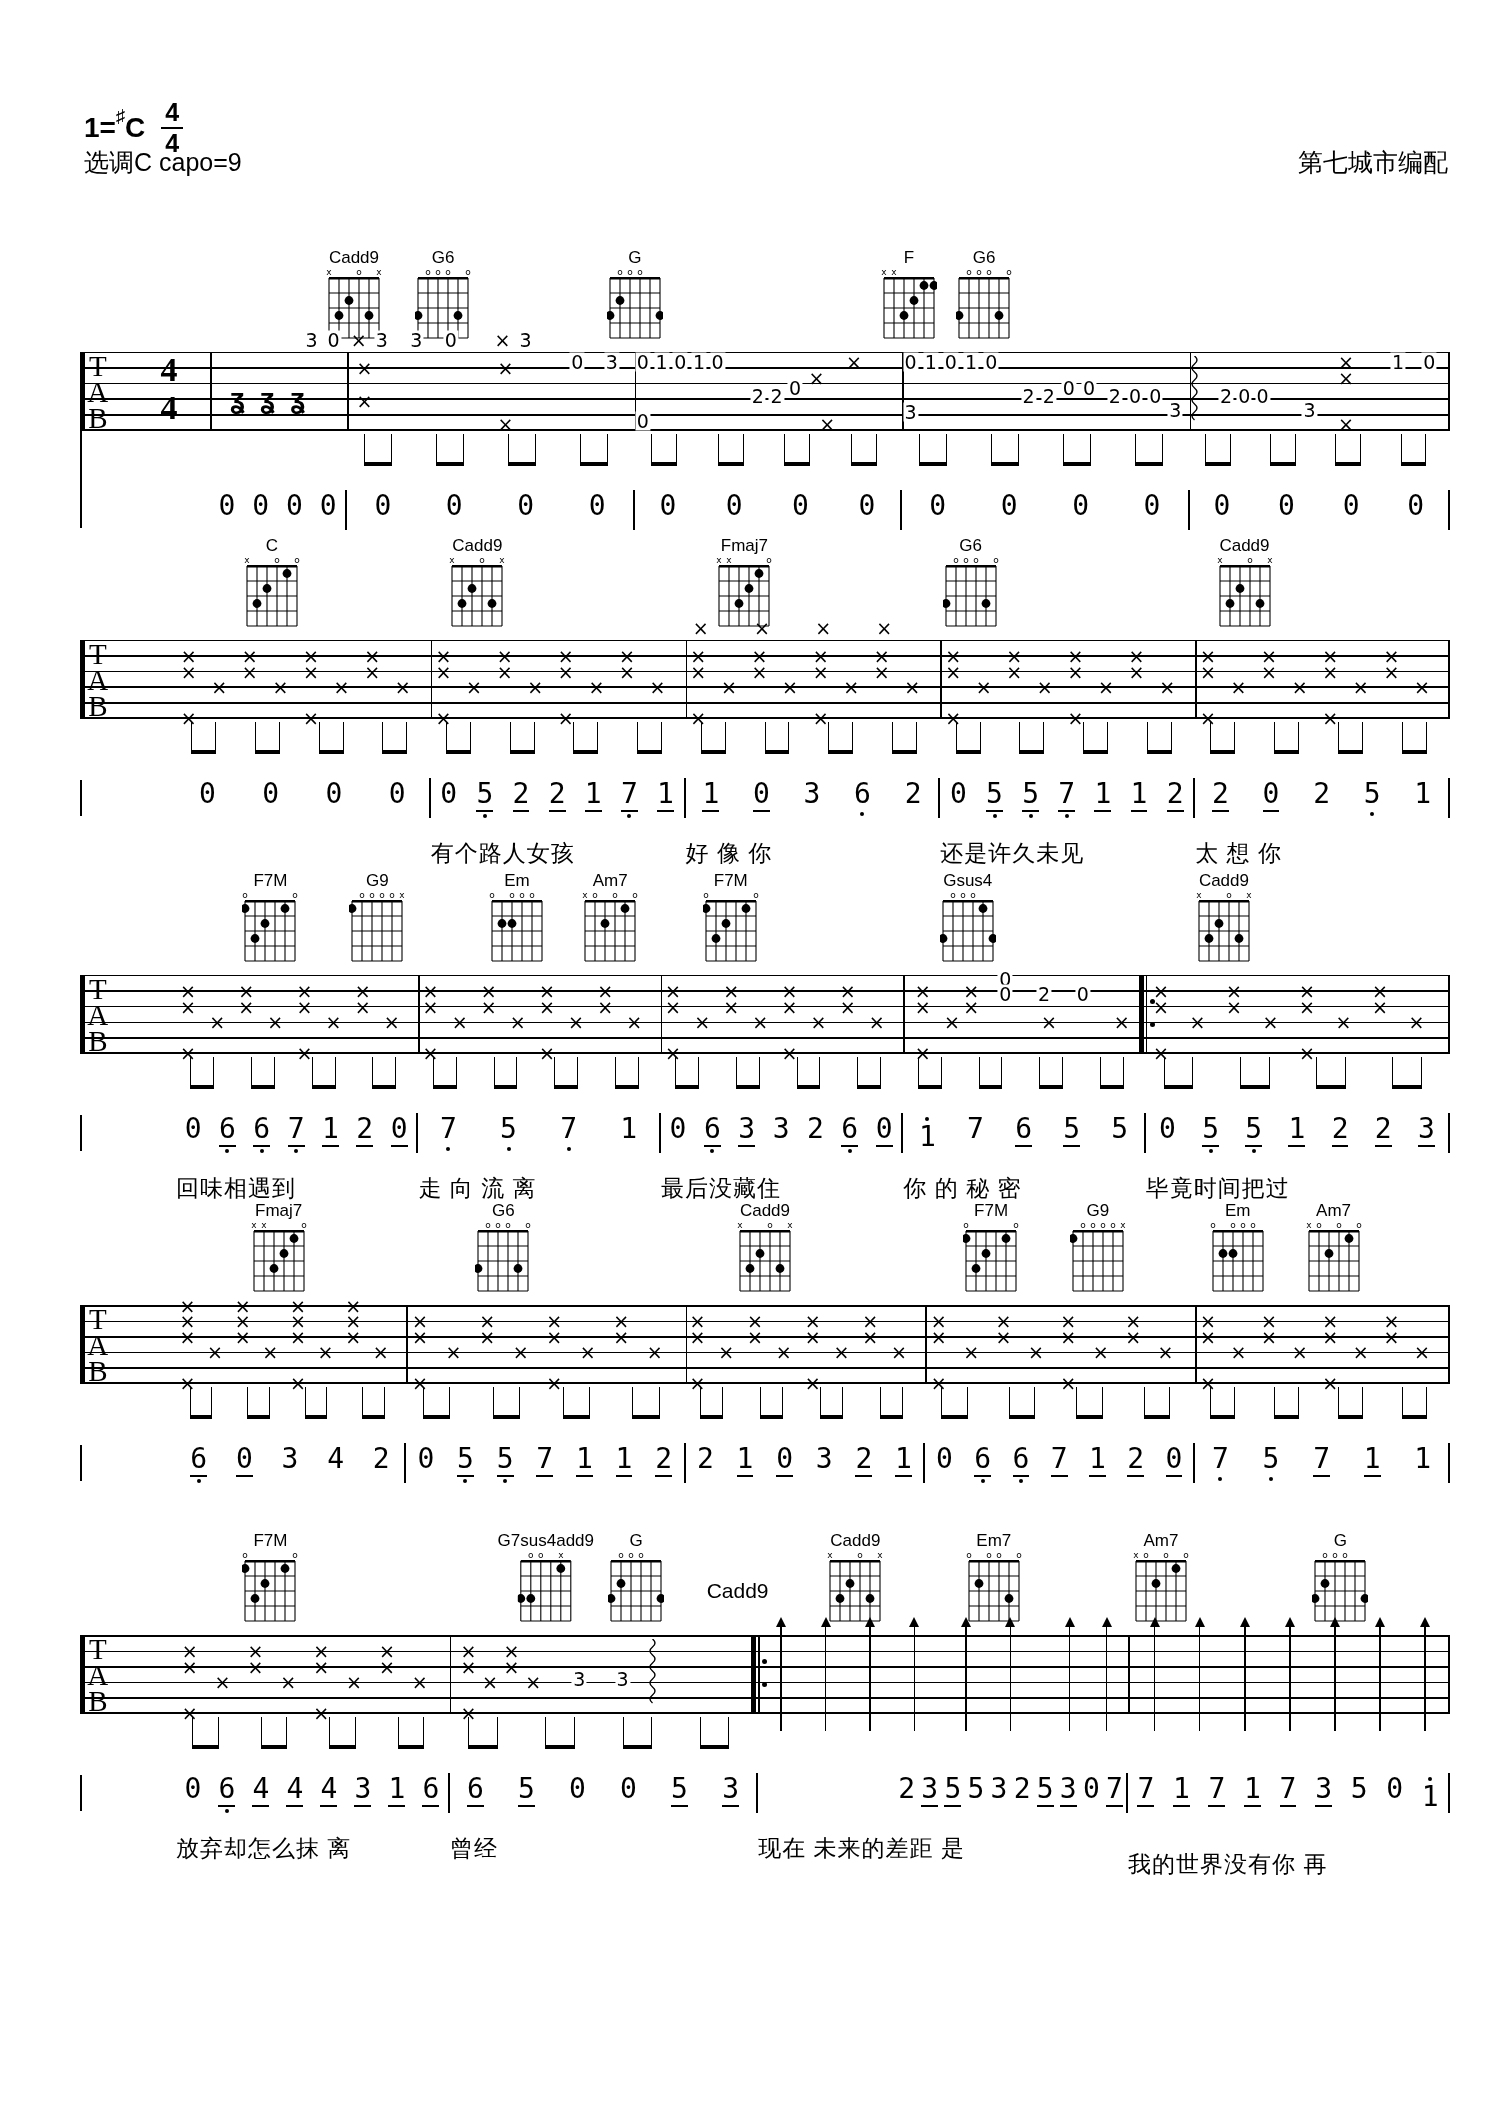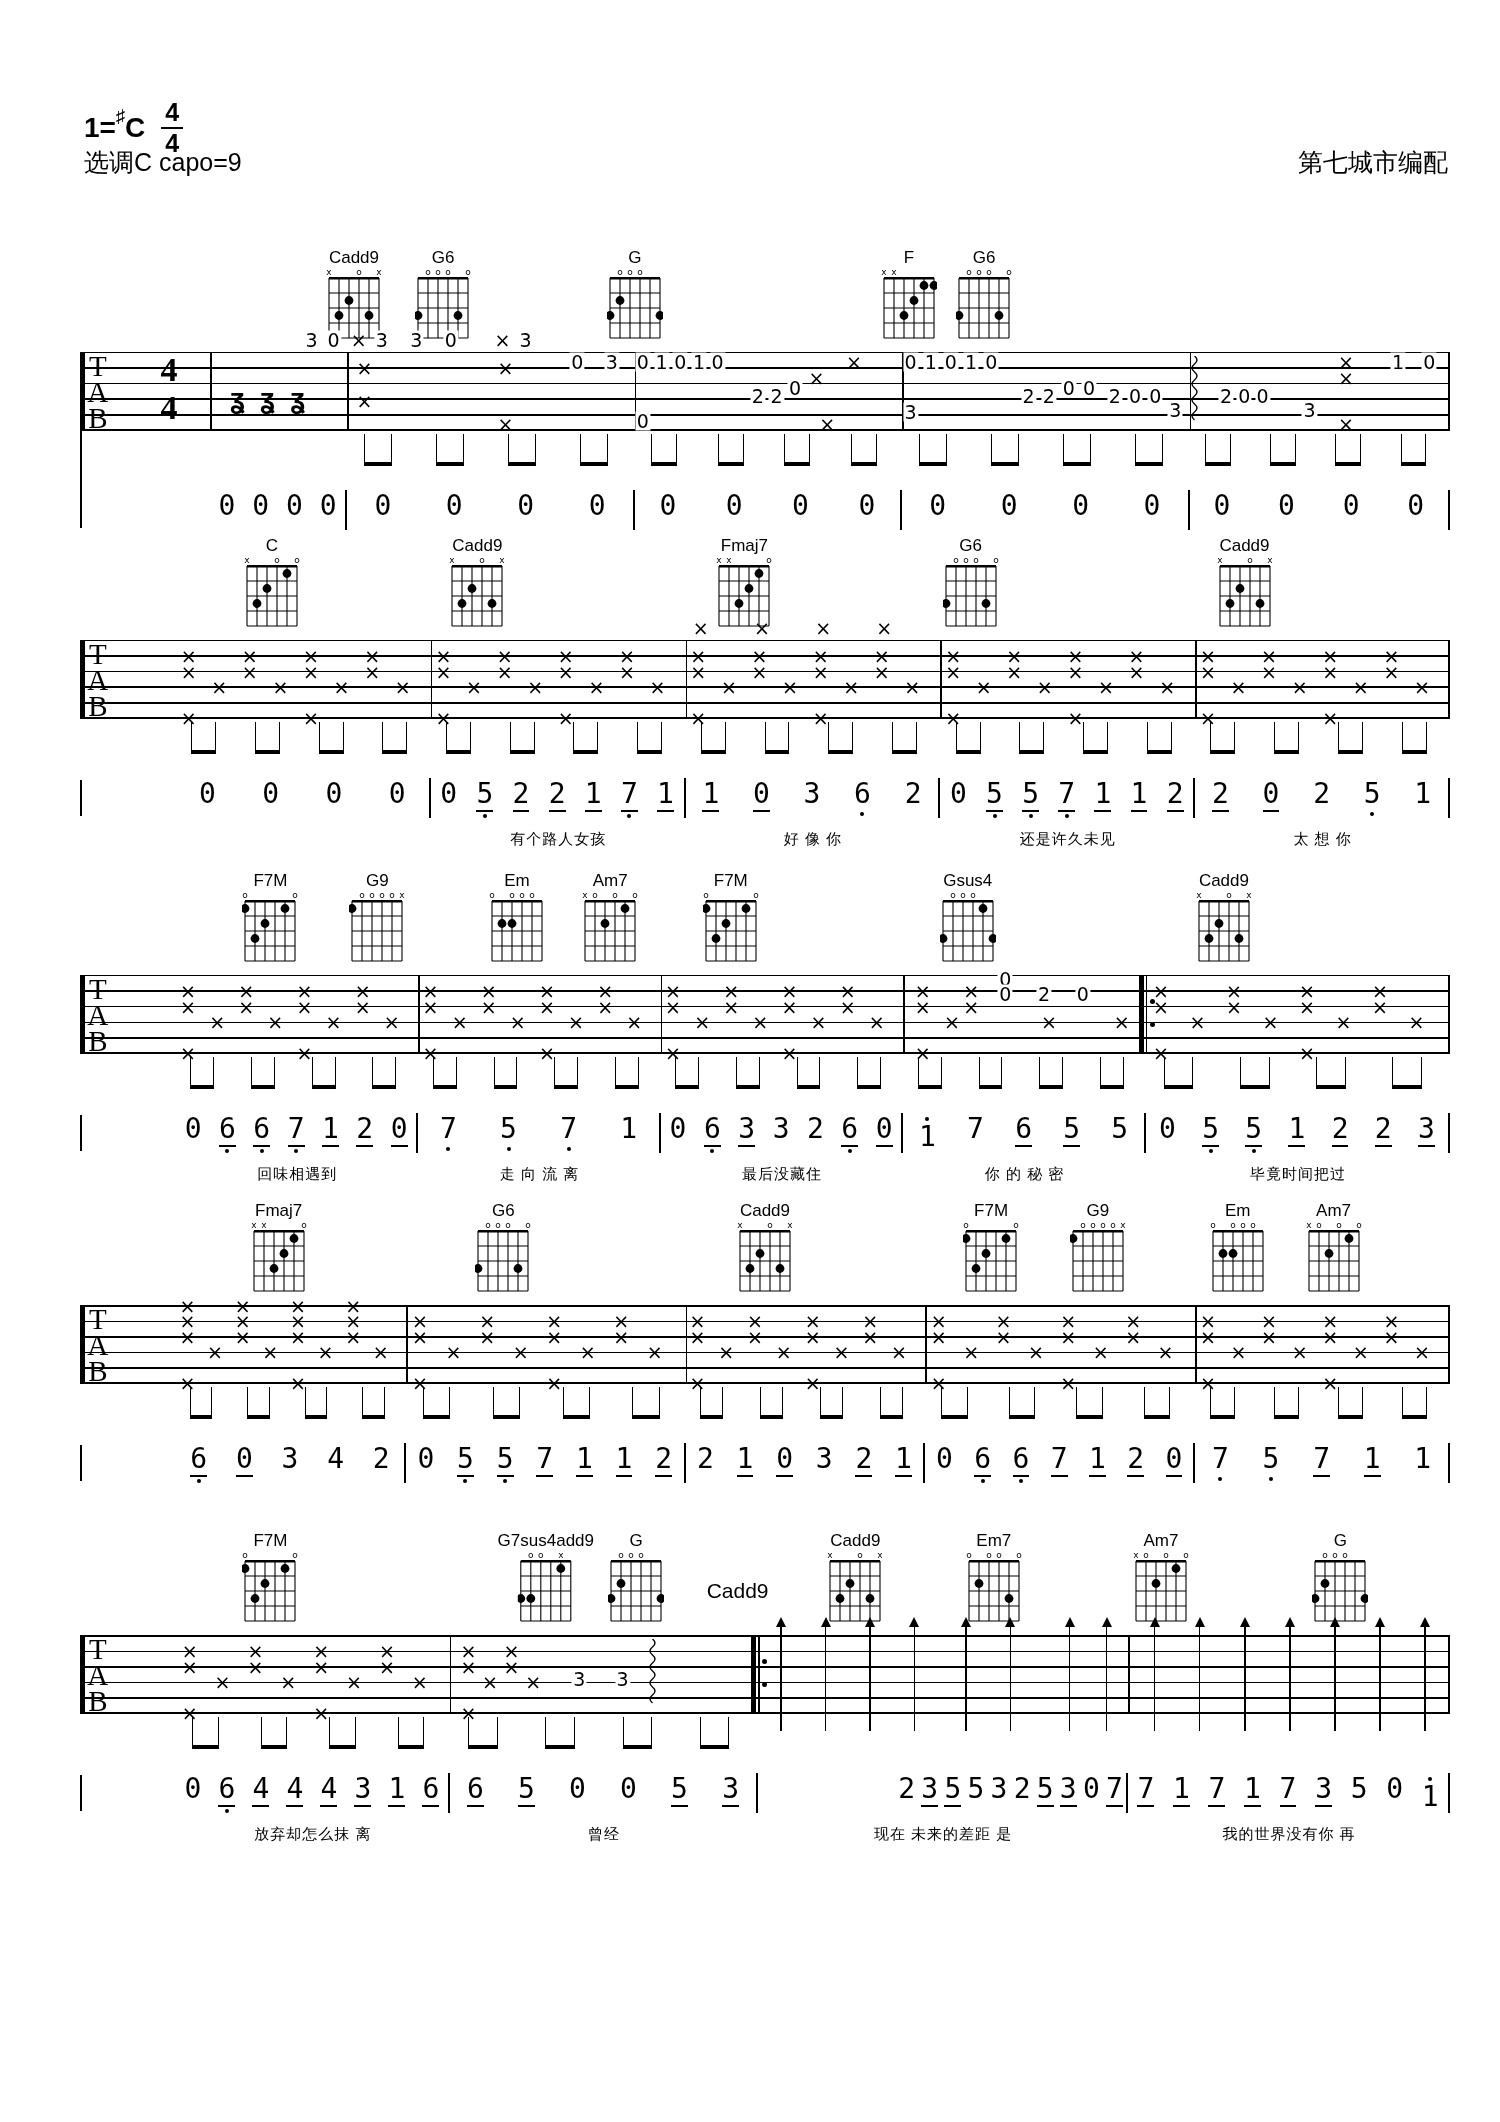--- a/index.html
+++ b/index.html
@@ -41,21 +41,21 @@
 
   .numrow{position:absolute;left:0;top:290px;height:44px;width:100%}
   .numbar{position:absolute;top:2px;width:2px;height:36px;background:#000}
   .numcell{position:absolute;top:0;height:40px;display:flex;justify-content:space-around;align-items:flex-start;
            border-right:2px solid #000;box-sizing:border-box}
   .num{display:inline-flex;flex-direction:column;align-items:center;line-height:1;margin-top:2px}
   .num .dg{font-family:"DejaVu Sans Mono",monospace;font-size:28px;line-height:1;padding-bottom:2px}
   .num .dg.u{border-bottom:2.6px solid #000}
   .num .ldot,.num .hdot{width:4px;height:4px;border-radius:50%;background:#000;margin:2px 0}
   .lyricrow{position:absolute;left:0;top:338px;height:34px;width:100%}
-  .lyriccell{position:absolute;top:4px;height:34px;text-align:center;font-size:15px;white-space:nowrap;letter-spacing:1px}
+  .lyriccell{position:absolute;top:12px;height:34px;text-align:left;font-size:23px;white-space:nowrap;letter-spacing:1px}
   .tail{position:absolute;left:0;width:1.6px;background:#000}
 </style>
 </head>
 <body>
 
 <div id="sheet">
   <div class="keysig">
     <span>1=</span>
       <span class="sh">♯</span>
       <span>C</span>
@@ -1790,17 +1790,17 @@
             <span class="num">
               <span class="hdot"></span>
               <span class="dg">1</span>
             </span>
           </div>
         </div>
         <div class="lyricrow">
           <div class="lyriccell" style="left: 7%; width: 20%;">放弃却怎么抹 离</div>
           <div class="lyriccell" style="left: 27%; width: 22.5%;">曾经</div>
           <div class="lyriccell" style="left: 49.5%; width: 27%;">现在 未来的差距 是</div>
-          <div class="lyriccell" style="left: 76.5%; width: 23.5%;">我的世界没有你 再</div>
+          <div class="lyriccell" style="left: 76.5%; width: 23.5%; margin-top: 16px;">我的世界没有你 再</div>
         </div>
       </div>
     </div>
 </div>
 
 </body></html>

